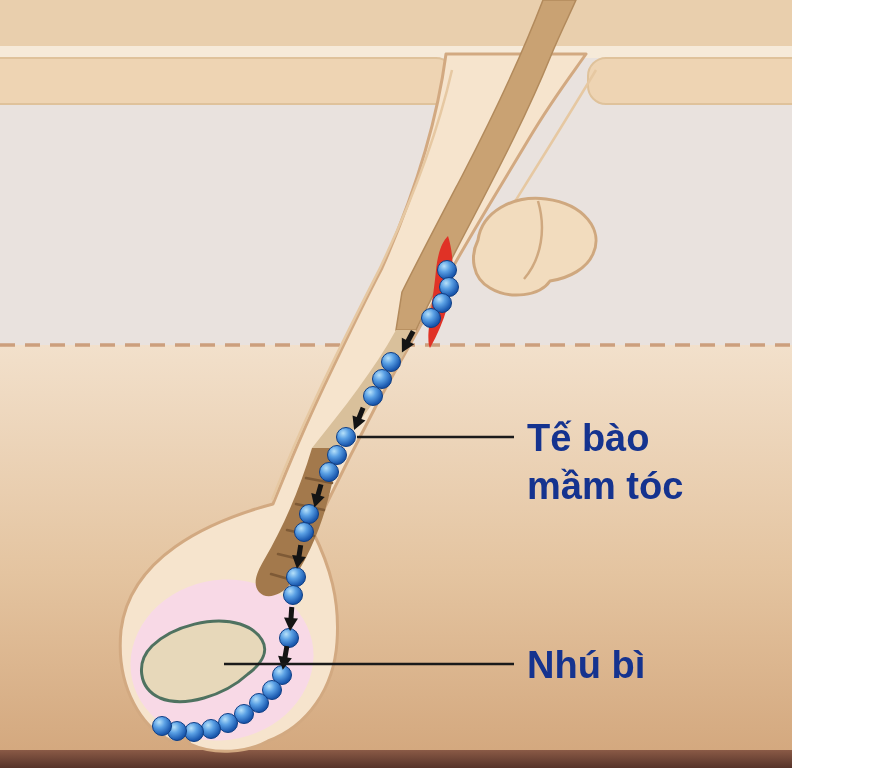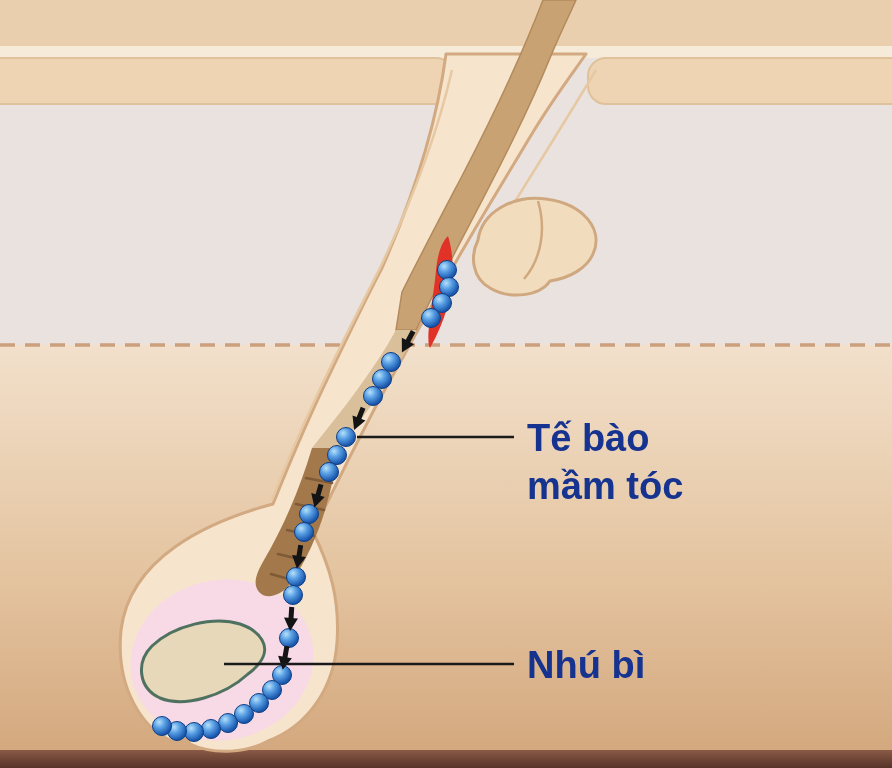--- a/index.html
+++ b/index.html
@@ -1,16 +1,16 @@
 <!DOCTYPE html>
 <html style="--top_strip: #e9cfad; --surface_line: #f6ead9; --epidermis_band: #eed4b3; --band_stroke: #dfc29b; --upper_region: #e9e2de; --follicle_fill: #f6e4cd; --follicle_stroke: #d2a981; --sheath_line: #e6c8a2; --hair_upper: #c9a273; --hair_stroke: #b28a5c; --hair_mid: #d9c09b; --root_fill: #a3794c; --root_ridge: #7e5a36; --gland_fill: #f2dcbe; --gland_stroke: #cfa87f; --vessel_red: #e03226; --dashed_line: #cc9f7d; --bulb_pink: #f8d9e6; --papilla_fill: #e7d8ba; --papilla_stroke: #4f7260; --cell_stroke: #0f3f86; --arrow: #141414; --leader_line: #1a1a1a; --label_text: #15338f;"><head>
 <meta charset="utf-8">
 <style>
   html,body{margin:0;padding:0;background:#fff}
-  .stage{position:relative;width:892px;height:768px;overflow:hidden;font-family:"Liberation Sans",sans-serif}
+  .stage{position:relative;width:792px;height:768px;overflow:hidden;font-family:"Liberation Sans",sans-serif}
   svg{display:block}
   .upper-bg{fill:var(--upper_region)}
   .dermis{fill:url(#dermisGrad)}
   .bottom-bar{fill:url(#barGrad)}
   .top-strip{fill:var(--top_strip)}
   .surface-line{fill:var(--surface_line)}
   .epidermis-band{fill:var(--epidermis_band);stroke:var(--band_stroke);stroke-width:2}
   .dashed-boundary{stroke:var(--dashed_line);stroke-width:3.5;stroke-dasharray:15 10;fill:none}
   .follicle{fill:var(--follicle_fill);stroke:var(--follicle_stroke);stroke-width:3;stroke-linejoin:round}
   .sheath-line{stroke:var(--sheath_line);stroke-width:2.5;fill:none}

